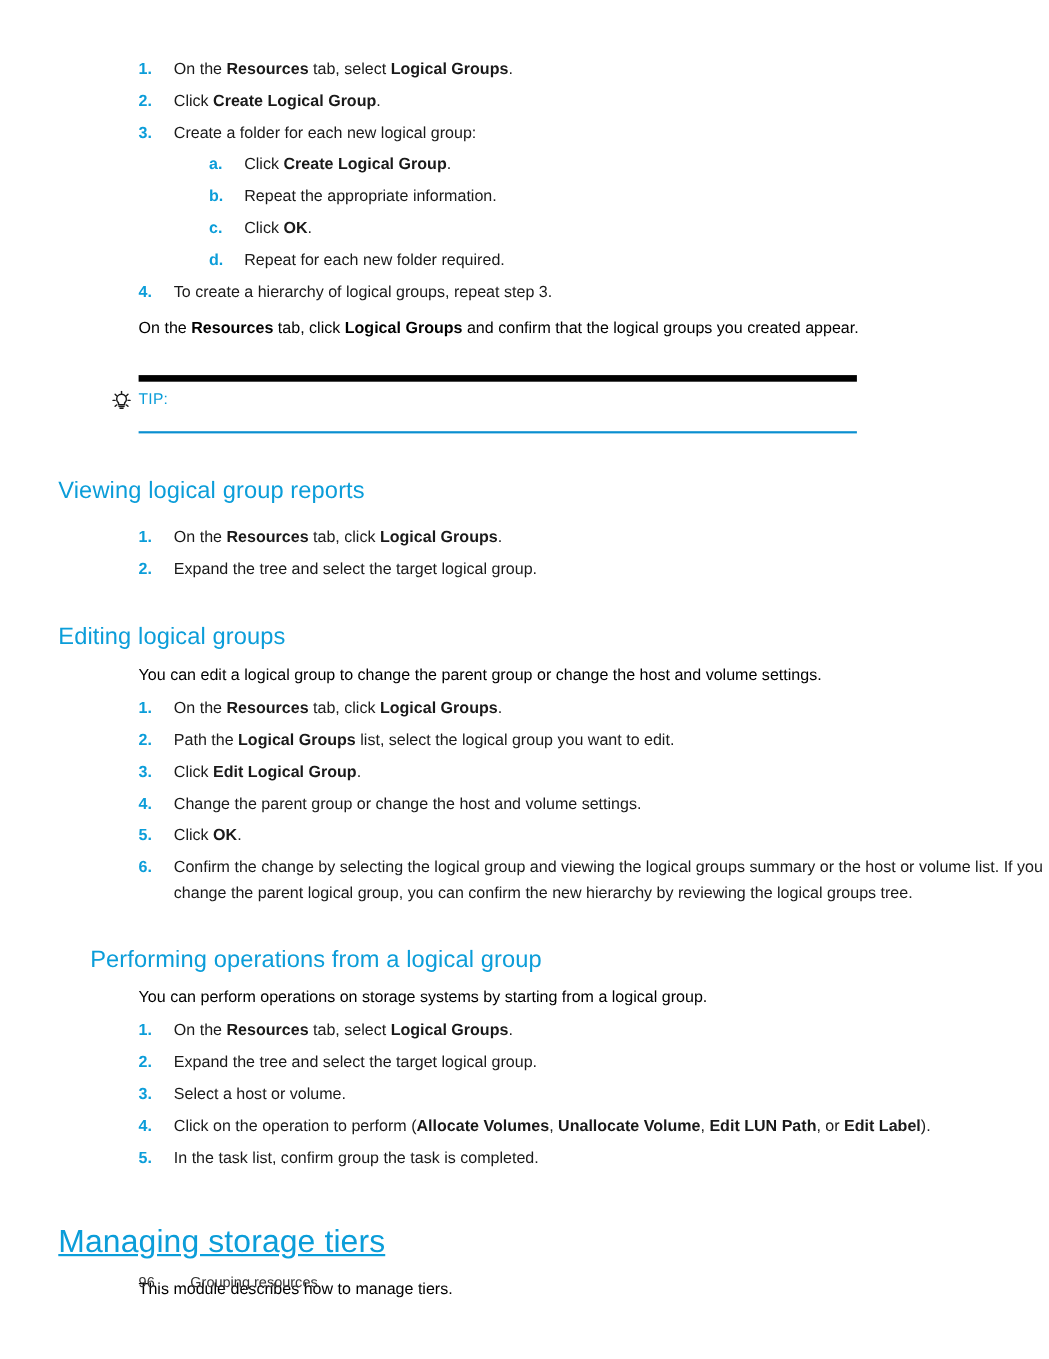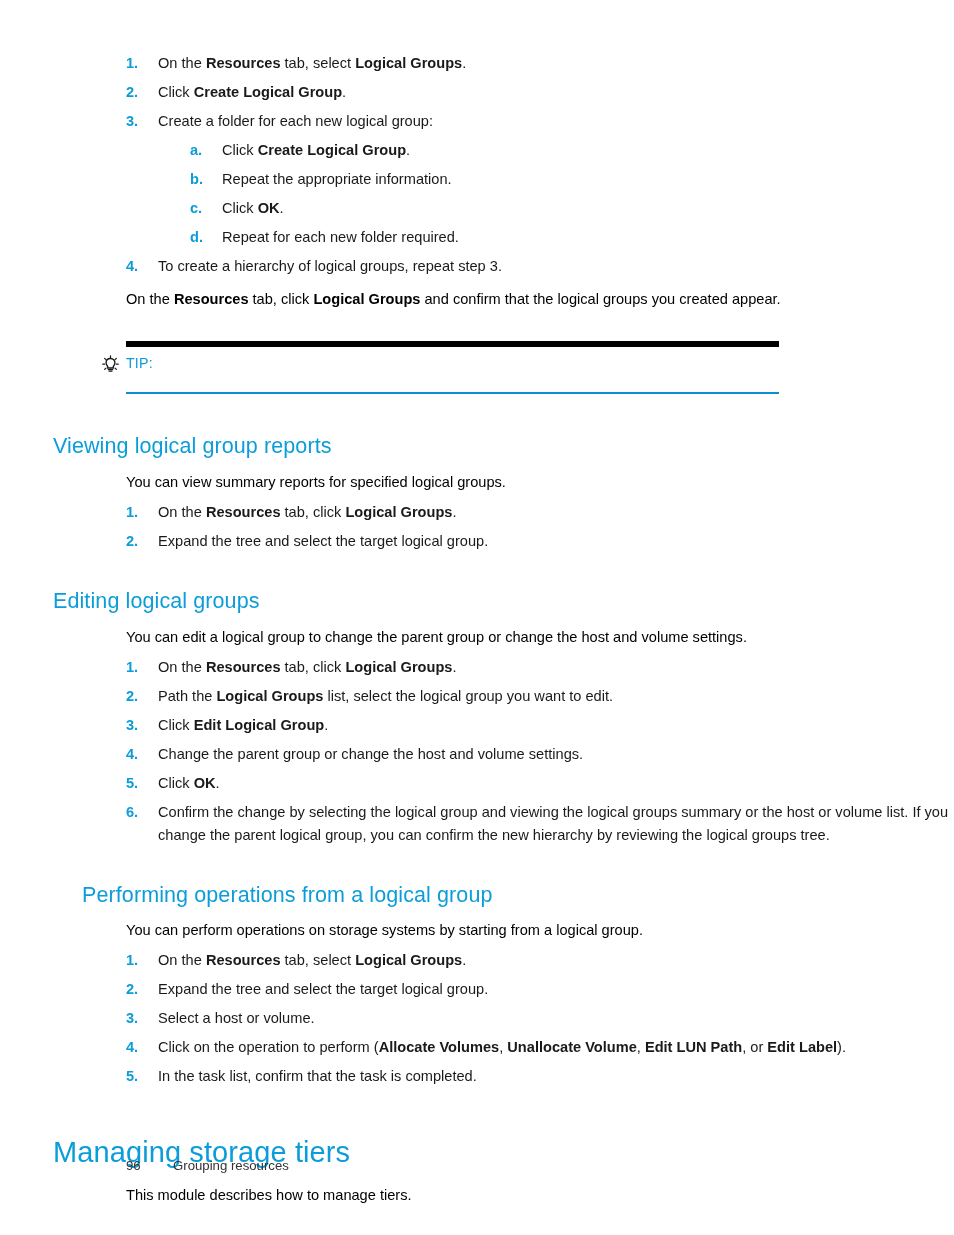--- a/index.html
+++ b/index.html
@@ -26,20 +26,21 @@
 
   
   .h1 {
     font-size: 29px;
     font-weight: 400;
     color: #0b9dd9;
     margin: 0;
     padding: 0;
     letter-spacing: 0.1px;
     line-height: 1.2;
+    text-decoration: underline;
   }
   .h2 {
     font-size: 21.5px;
     font-weight: 400;
     color: #0b9dd9;
     margin: 0;
     padding: 0;
     letter-spacing: 0.1px;
     line-height: 1.2;
   }
@@ -199,21 +200,20 @@
     </span>
     <div class="tip-head">
       <span class="tip-label">TIP:</span>
     </div>
   </div>
 
   <div id="sections">
       <div style="height: 40px;"></div>
       <h2 class="h2" style="margin-left: 53px;">Viewing logical group reports</h2>
       <div style="height: 11px;"></div>
-      <p class="para indent"><span>You can view summary reports for specified logical groups.</span></p>
       <div style="height: 7px;"></div>
       <ol class="olist lvl1">
         <li>
           <span class="marker">1.</span>
           <span class="itemtext"><span>On the </span><span class="bold">Resources</span><span> tab, click </span><span class="bold">Logical Groups</span><span>.</span></span>
         </li>
         <li>
           <span class="marker">2.</span>
           <span class="itemtext"><span>Expand the tree and select the target logical group.</span></span>
         </li>
@@ -266,21 +266,21 @@
         <li>
           <span class="marker">3.</span>
           <span class="itemtext"><span>Select a host or volume.</span></span>
         </li>
         <li>
           <span class="marker">4.</span>
           <span class="itemtext"><span>Click on the operation to perform (</span><span class="bold">Allocate Volumes</span><span>, </span><span class="bold">Unallocate Volume</span><span>, </span><span class="bold">Edit LUN Path</span><span>, or </span><span class="bold">Edit Label</span><span>).</span></span>
         </li>
         <li>
           <span class="marker">5.</span>
-          <span class="itemtext"><span>In the task list, confirm that the task is completed.</span></span>
+          <span class="itemtext"><span>In the task list, confirm group the task is completed.</span></span>
         </li>
       </ol>
     </div>
 
   <div style="height:41px"></div>
   <h1 class="h1" style="margin-left:53px;">Managing storage tiers</h1>
   <div style="height:14px"></div>
   <p class="para indent" id="chapter-intro"><span>This module describes how to manage tiers.</span></p>
 
   <div class="footer">

